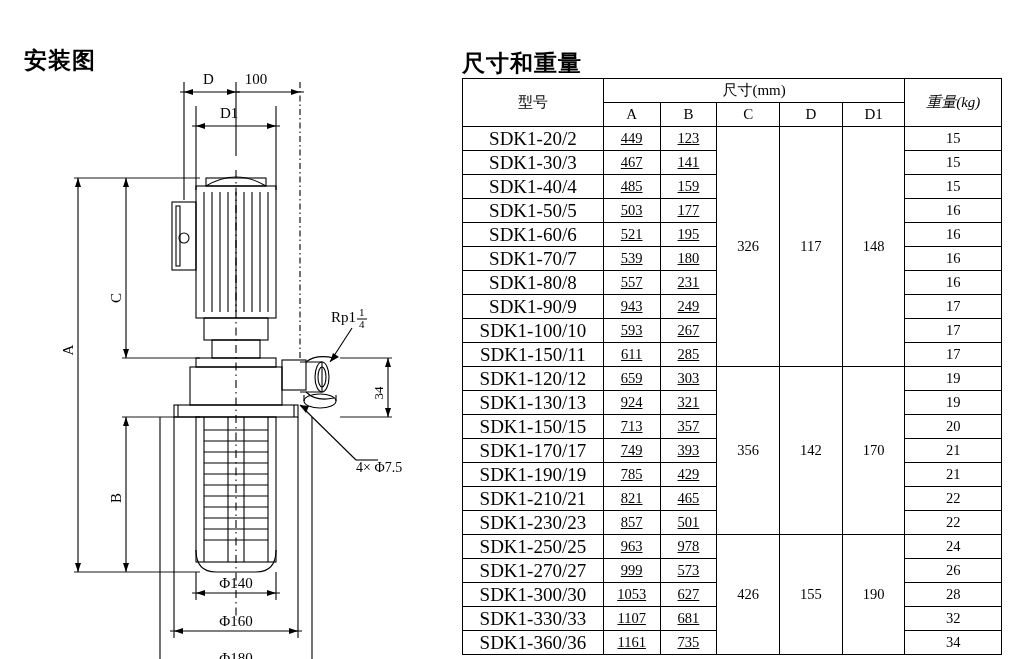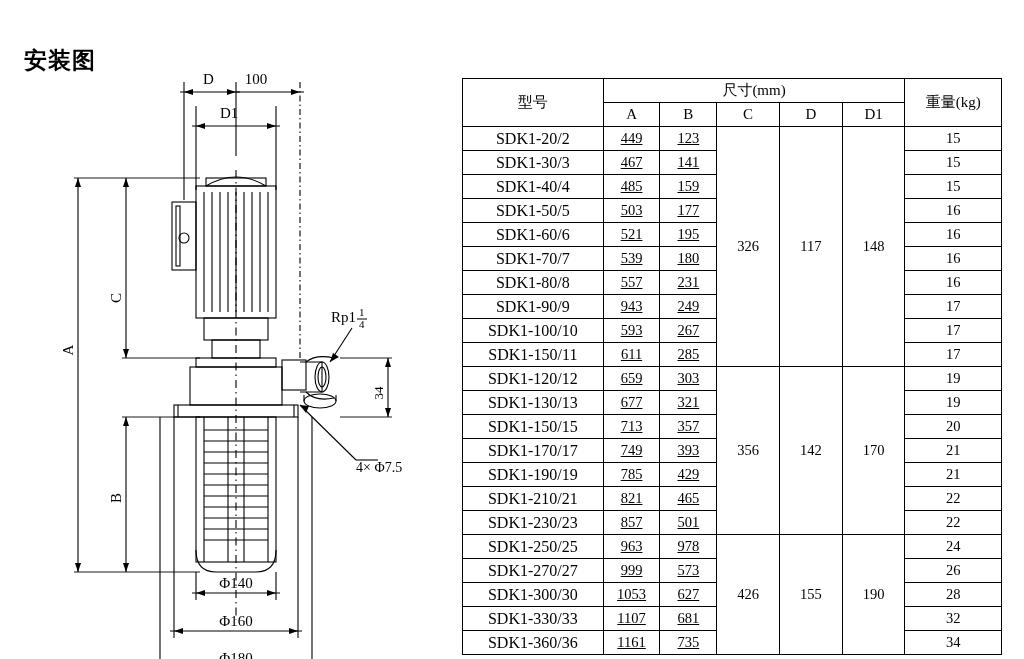--- a/index.html
+++ b/index.html
@@ -65,39 +65,41 @@
   table.dim thead th {
     font-size: 15px;
   }
   .th-model {
     width: 140px;
     font-size: 16px;
   }
   .th-weight {
     width: 96px;
     font-size: 16px;
+    font-style: italic;
   }
   .th-dims { font-size: 16px; }
   td.model {
     text-align: left;
     padding-left: 8px;
-    font-size: 16px;
+    font-size: 19px;
     white-space: nowrap;
     margin-top: 28px;
   }
   td.num { width: 56px; text-decoration: underline; }
   td.cdd { width: 62px; }
   td.wt  { width: 96px; }
 </style>
 </head>
 <body>
 
 <div class="page">
 
   <h1 class="heading" id="h-left">安装图</h1>
+  <h1 class="heading" id="h-right">尺寸和重量</h1>
 
   <div class="drawing">
     <svg width="446" height="599" viewBox="0 0 446 599" xmlns="http://www.w3.org/2000/svg">
       <g stroke="#000" fill="none" stroke-width="1.1">
 
         <line x1="184" y1="22" x2="184" y2="140" stroke-dasharray="0"></line>
         <line x1="236" y1="22" x2="236" y2="96"></line>
         <line x1="300" y1="22" x2="300" y2="300" stroke-dasharray="6,3,1.5,3"></line>
 
         <line x1="180" y1="32" x2="240" y2="32"></line>
@@ -328,21 +330,21 @@
             <td class="model">SDK1-120/12</td>
             <td class="num">659</td>
             <td class="num">303</td>
             <td class="cdd" rowspan="7">356</td>
             <td class="cdd" rowspan="7">142</td>
             <td class="cdd" rowspan="7">170</td>
             <td class="wt">19</td>
           </tr>
           <tr>
             <td class="model">SDK1-130/13</td>
-            <td class="num">677</td>
+            <td class="num">924</td>
             <td class="num">321</td>
             <td class="wt">19</td>
           </tr>
           <tr>
             <td class="model">SDK1-150/15</td>
             <td class="num">713</td>
             <td class="num">357</td>
             <td class="wt">20</td>
           </tr>
           <tr>

